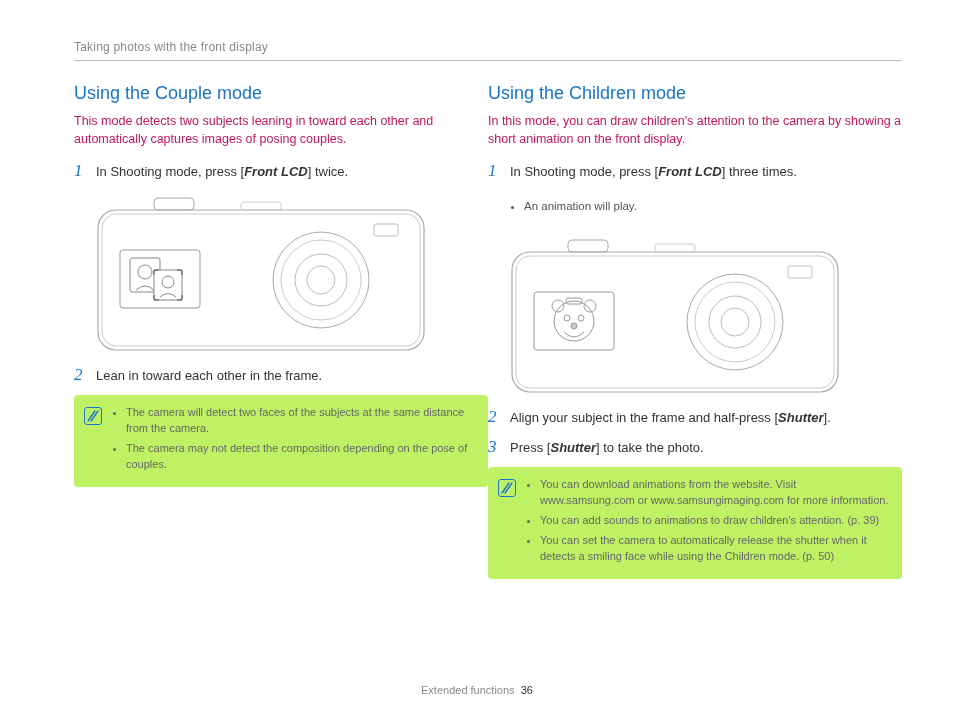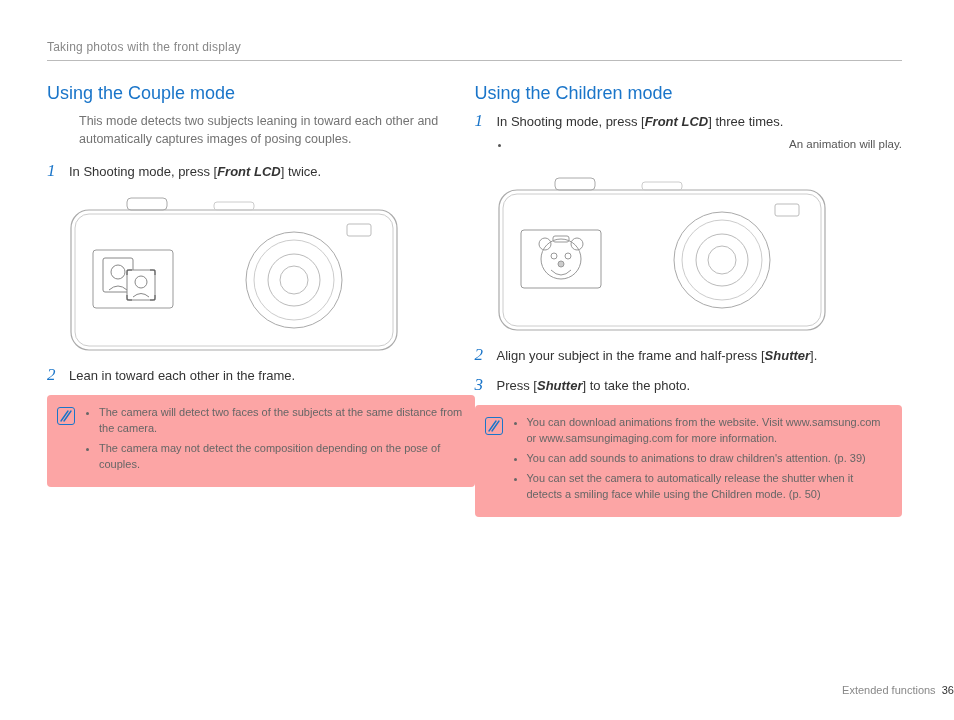--- a/index.html
+++ b/index.html
@@ -1,37 +1,37 @@
 <!DOCTYPE html>
 <html><head>
 <meta charset="utf-8">
 <style>
   * { box-sizing: border-box; margin: 0; padding: 0; }
   html, body { width: 954px; height: 720px; font-family: Arial, Helvetica, sans-serif; background: #fff; color: #333; }
-  .page { width: 954px; height: 720px; padding: 40px 52px 24px 47px; position: relative; border-radius: 25px; }
+  .page { width: 954px; height: 720px; padding: 40px 52px 24px 74px; position: relative; border-radius: 25px; }
   .top-header { font-size: 12px; color: #888; border-bottom: 1px solid #bbb; padding-bottom: 6px; margin-bottom: 22px; letter-spacing: 0.2px; }
   .columns { display: flex; }
   .col { flex: 1; min-width: 0; }
   h2.section { font-size: 18px; font-weight: 400; color: #1a75c9; margin-bottom: 8px; }
-  p.intro { font-size: 12.5px; color: #737373; line-height: 1.45; margin-bottom: 14px; margin-left: 32px; }
+  p.intro { font-size: 12.5px; color: #be185d; line-height: 1.45; margin-bottom: 14px; }
   .step { display: flex; gap: 8px; margin-bottom: 10px; font-size: 13px; color: #333; }
   .step-num { font-style: italic; font-family: Georgia, 'Times New Roman', serif; font-size: 17px; color: #1a75c9; font-weight: 500; line-height: 1.1; min-width: 14px; }
   .step-body { flex: 1; line-height: 1.5; }
   .step-body .b { font-weight: 700; font-style: italic; }
   .sub-bullets { margin: 6px 0 10px 26px; font-size: 11.5px; color: #555; }
   .sub-bullets li { list-style: disc; margin-left: 14px; margin-bottom: 4px; line-height: 1.45; }
   .sub-bullets .b { font-weight: 700; }
-  .note-box { background: #fca5a5; border-radius: 4px; padding: 10px 12px 10px 10px; display: flex; gap: 10px; margin-top: 10px; }
+  .note-box { background: #bef264; border-radius: 4px; padding: 10px 12px 10px 10px; display: flex; gap: 10px; margin-top: 10px; }
   .note-icon { width: 18px; height: 18px; border: 1.5px solid #1a75c9; border-radius: 3px; flex: 0 0 18px; display: flex; align-items: center; justify-content: center; margin-top: 2px; }
   .note-icon svg { width: 12px; height: 12px; }
   .note-list { flex: 1; font-size: 11px; color: #666; }
   .note-list li { list-style: disc; margin-left: 14px; margin-bottom: 4px; line-height: 1.45; }
   .camera-wrap { margin: 8px 0 10px 22px; }
   .camera { width: 330px; height: 160px; }
-  .footer { position: absolute; bottom: 24px; left: 0; right: 0; text-align: right; font-size: 11px; color: #888; }
+  .footer { position: absolute; bottom: 24px; left: 0; right: 0; text-align: center; font-size: 11px; color: #888; }
   .footer .pg { color: #333; }
 </style>
 </head>
 <body>
 
 <div class="page">
   <div class="top-header">Taking photos with the front display</div>
 
   <div class="columns">
 
@@ -90,26 +90,27 @@
         </div>
         <ul class="note-list">
           <li>The camera will detect two faces of the subjects at the same distance from the camera.</li>
           <li>The camera may not detect the composition depending on the pose of couples.</li>
         </ul>
       </div>
     </div>
 
     <div class="col">
       <h2 class="section">Using the Children mode</h2>
+      <p class="intro">In this mode, you can draw children's attention to the camera by showing a short animation on the front display.</p>
 
       <div class="step">
         <div class="step-num">1</div>
         <div class="step-body">
           <span>In Shooting mode, press [</span><span class="b">Front LCD</span><span>] three times.</span>
-          <ul class="sub-bullets" style="margin-left:0; margin-top:4px;text-align:right;">
+          <ul class="sub-bullets" style="margin-left:0; margin-top:16px;">
             <li>An animation will play.</li>
           </ul>
         </div>
       </div>
 
       <div class="camera-wrap">
         <svg class="camera" viewBox="0 0 330 160">
           <rect x="2" y="18" width="326" height="140" rx="18" fill="none" stroke="#aaa" stroke-width="1.2"></rect>
           <rect x="6" y="22" width="318" height="132" rx="14" fill="none" stroke="#ccc" stroke-width="1"></rect>
           <rect x="58" y="6" width="40" height="12" rx="4" fill="none" stroke="#aaa"></rect>

